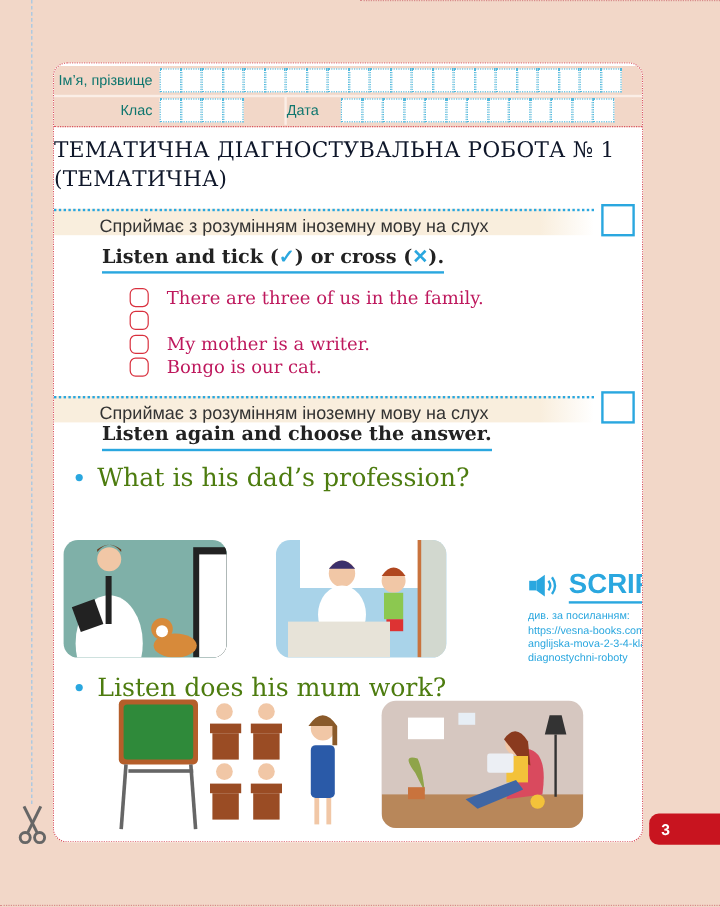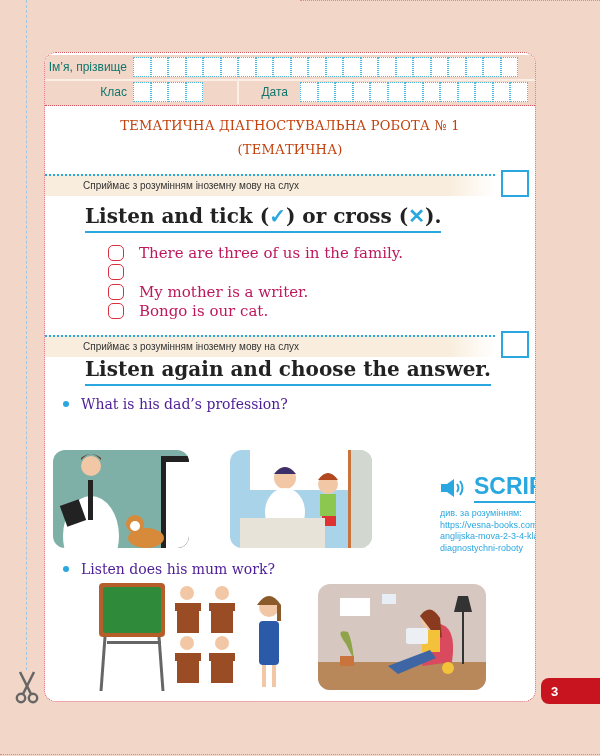--- a/index.html
+++ b/index.html
@@ -45,68 +45,67 @@
     font-size: 12px; color: #0f766e;
     text-align: right;
     padding-right: 6px;
   }
   .boxes { display: flex; height: 20px; }
   .box {
     width: 17.5px; height: 20px; background: #fff;
     border: 1px dotted #4fb8dd; margin-right: 0;
   }
   .title {
-    text-align: center;
     font-family: "DejaVu Serif", serif;
-    font-size: 13px; letter-spacing: 0.2px;
+    font-size: 18px; letter-spacing: 0.2px;
     line-height: 24px;
     margin-top: 8px;
-    color: #c2410c;
+    color: #0f172a;
   }
   .skill-bar {
     position: relative;
     margin-top: 12px;
     height: 22px;
     border-top: 2.5px dotted #2aa7df;
     background: linear-gradient(to right, #f9eedd 0%, #f9eedd 90%, #fff 100%);
     margin-right: 40px;
   }
   .skill-text {
     font-family: "Liberation Sans", sans-serif;
-    font-size: 10px; color: #333;
+    font-size: 15px; color: #333;
     position: absolute; left: 38px; top: 4px;
   }
   .score-box {
     position: absolute; right: -34px; top: -6px;
     width: 28px; height: 27px;
     border: 2px solid #2aa7df; background: #fff;
   }
   .task-title {
     display: inline-block;
     font-family: "DejaVu Serif", serif;
-    font-weight: bold; font-size: 20px;
+    font-weight: bold; font-size: 16px;
     padding-bottom: 3px;
     border-bottom: 2.5px solid #2aa7df;
     margin-left: 40px;
     color: #222;
   }
   .tick { color: #2aa7df; font-weight: bold; }
   .items { margin-left: 63px; margin-top: 10px; }
   .item {
     display: flex; align-items: center; height: 19.5px;
     font-size: 15px; color: #be185d;
   }
   .circle {
     width: 16px; height: 16px;
     border: 1.8px solid #d9303e; border-radius: 5px;
     margin-right: 15px; flex: none; background: #fff;
   }
   .question {
     display: flex; align-items: center;
-    font-size: 14px; margin-left: 18px; color: #4c1d95;
+    font-size: 21px; margin-left: 18px; color: #4d7c0f;
   }
   .bullet {
     width: 6px; height: 6px; border-radius: 50%;
     background: #2aa7df; margin-right: 12px;
   }
   .pic {
     position: absolute; border-radius: 12px; overflow: hidden;
   }
   .script {
     position: absolute; left: 395px; top: 470px; width: 140px;
@@ -173,21 +172,21 @@
     </div>
     <div class="hdr-row" style="margin-bottom:2px">
       <span class="hdr-label" style="width:88px">Клас</span>
       <div class="boxes" id="class-boxes">
           <div class="box"></div>
           <div class="box"></div>
           <div class="box"></div>
           <div class="box"></div>
         </div>
       <div style="width:36px;height:24px;border-right:2px solid #fbeee7;"></div>
-      <span class="hdr-label" style="width:61px;text-align:right;padding-right:12px;">Дата</span>
+      <span class="hdr-label" style="width:45px;text-align:left;padding-right:12px;">Дата</span>
       <div class="boxes" id="date-boxes">
           <div class="box"></div>
           <div class="box"></div>
           <div class="box"></div>
           <div class="box"></div>
           <div class="box"></div>
           <div class="box"></div>
           <div class="box"></div>
           <div class="box"></div>
           <div class="box"></div>
@@ -275,21 +274,21 @@
     <div class="script-row">
       <svg width="26" height="20" viewBox="0 0 26 20">
         <rect x="1" y="6" width="6" height="8" fill="#2aa7df"></rect>
         <path d="M7 6 L14 1 L14 19 L7 14Z" fill="#2aa7df"></path>
         <path d="M17 6 Q20 10 17 14" stroke="#2aa7df" stroke-width="2" fill="none"></path>
         <path d="M20 3 Q25 10 20 17" stroke="#2aa7df" stroke-width="2" fill="none"></path>
       </svg>
       <span class="script-word">SCRIPT</span>
     </div>
     <div class="script-ref">
-      <div>див. за розумінням:</div>
+      <div>див. за посиланням:</div>
       <div>https://vesna-books.com.ua/</div>
       <div>anglijska-mova-2-3-4-klas-</div>
       <div>diagnostychni-roboty</div>
     </div>
   </div>
 
   <div class="question" style="position:absolute;top:508px;left:0;">
     <span class="bullet"></span>
     <span>Listen does his mum work?</span>
   </div>

